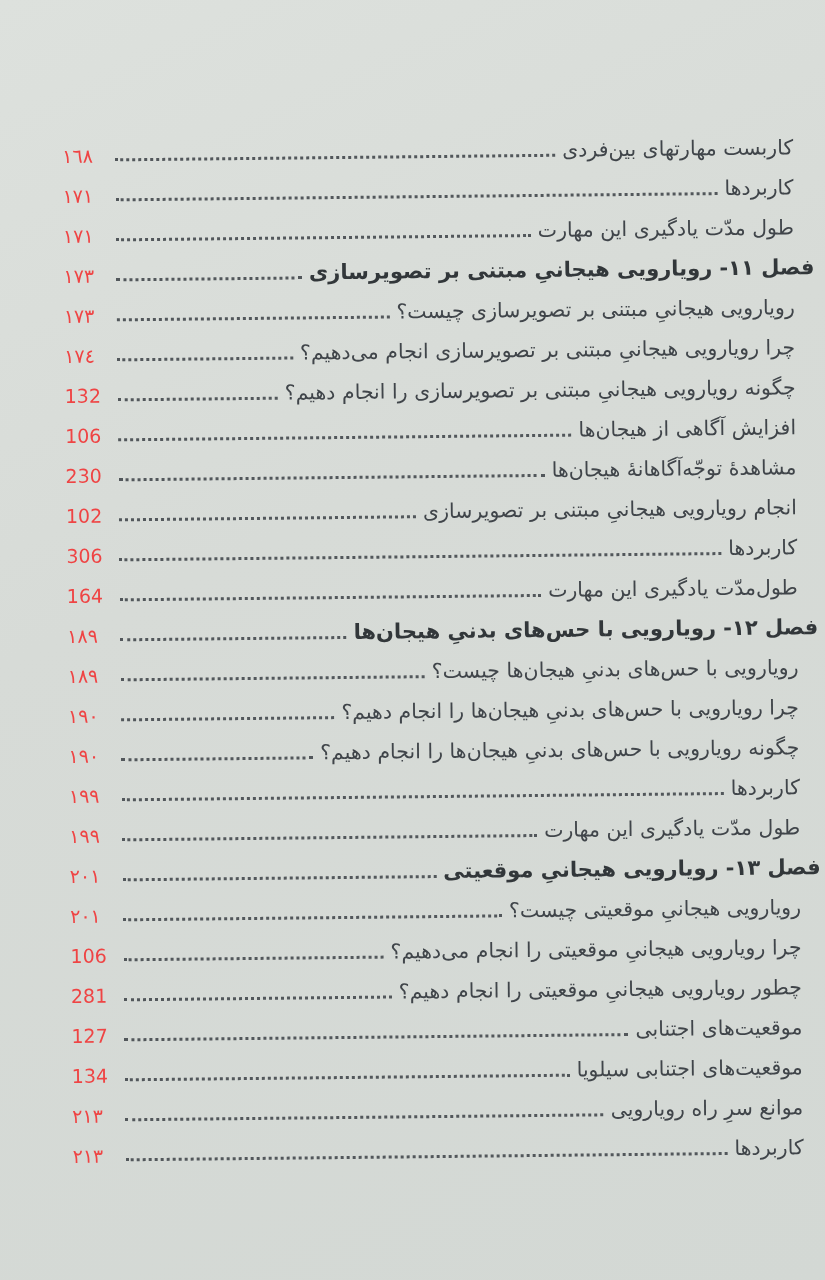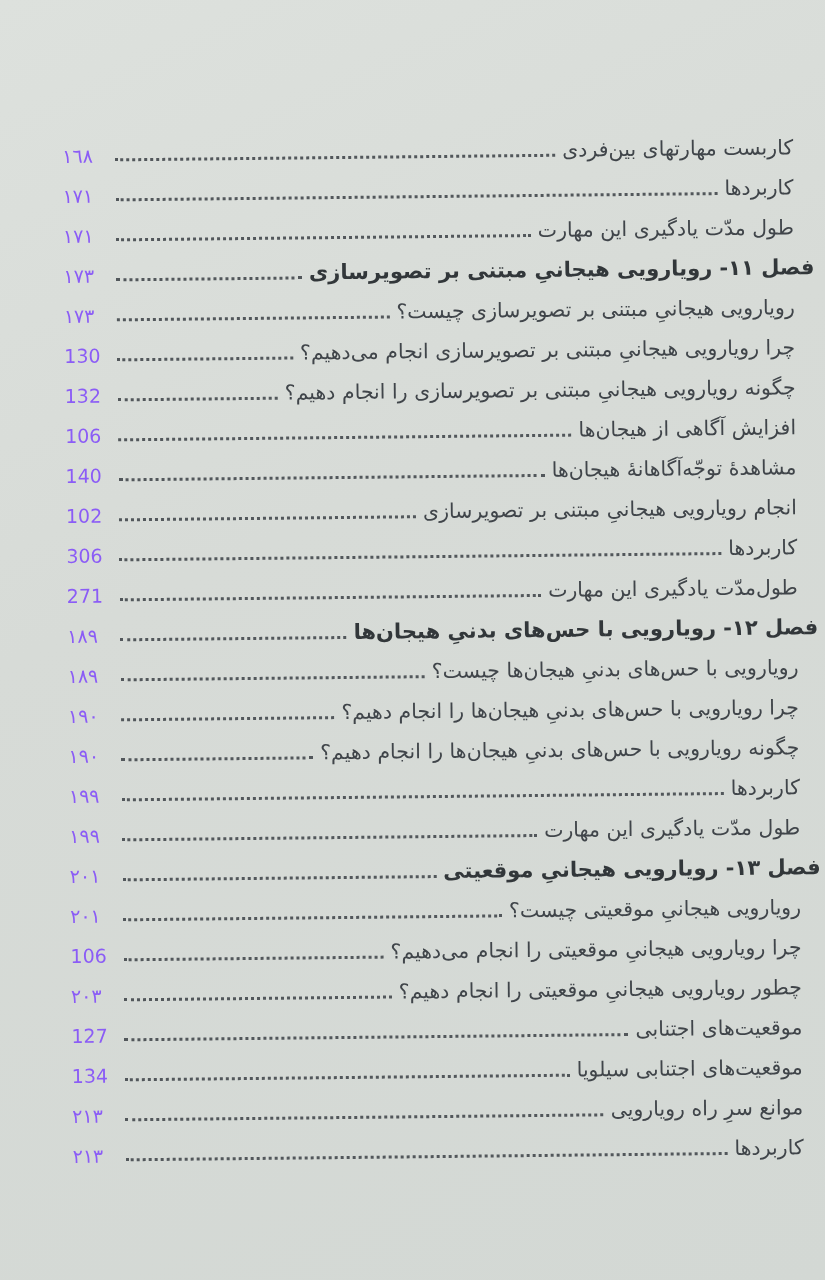--- a/index.html
+++ b/index.html
@@ -50,21 +50,21 @@
     border-bottom: 3px dotted #52575b;
     margin: 0 7px 7px 7px;
     min-width: 12px;
   }
   .num {
     font-size: 19px;
     line-height: 26px;
     min-width: 46px;
     text-align: left;
     direction: ltr;
-    color: #8b5cf6;
+    color: #ef4444;
   }
 </style>
 </head>
 <body>
 
 <div class="page">
     <div class="row">
     <span class="title">کاربست مهارتهای بین‌فردی</span>
     <span class="leader"></span>
     <span class="num">١٦٨</span>
@@ -85,51 +85,51 @@
     <span class="num">١٧٣</span>
   </div>
     <div class="row">
     <span class="title">رویارویی هیجانیِ مبتنی بر تصویرسازی چیست؟</span>
     <span class="leader"></span>
     <span class="num">١٧٣</span>
   </div>
     <div class="row">
     <span class="title">چرا رویارویی هیجانیِ مبتنی بر تصویرسازی انجام می‌دهیم؟</span>
     <span class="leader"></span>
-    <span class="num">130</span>
+    <span class="num">١٧٤</span>
   </div>
     <div class="row">
     <span class="title">چگونه رویارویی هیجانیِ مبتنی بر تصویرسازی را انجام دهیم؟</span>
     <span class="leader"></span>
     <span class="num">132</span>
   </div>
     <div class="row">
     <span class="title">افزایش آگاهی از هیجان‌ها</span>
     <span class="leader"></span>
     <span class="num">106</span>
   </div>
     <div class="row">
     <span class="title">مشاهدهٔ توجّه‌آگاهانهٔ هیجان‌ها</span>
     <span class="leader"></span>
-    <span class="num">140</span>
+    <span class="num">230</span>
   </div>
     <div class="row">
     <span class="title">انجام رویارویی هیجانیِ مبتنی بر تصویرسازی</span>
     <span class="leader"></span>
     <span class="num">102</span>
   </div>
     <div class="row">
     <span class="title">کاربردها</span>
     <span class="leader"></span>
     <span class="num">306</span>
   </div>
     <div class="row">
     <span class="title">طول‌مدّت یادگیری این مهارت</span>
     <span class="leader"></span>
-    <span class="num">271</span>
+    <span class="num">164</span>
   </div>
     <div class="row chapter">
     <span class="title">فصل ۱۲- رویارویی با حس‌های بدنیِ هیجان‌ها</span>
     <span class="leader"></span>
     <span class="num">١٨٩</span>
   </div>
     <div class="row">
     <span class="title">رویارویی با حس‌های بدنیِ هیجان‌ها چیست؟</span>
     <span class="leader"></span>
     <span class="num">١٨٩</span>
@@ -165,21 +165,21 @@
     <span class="num">٢٠١</span>
   </div>
     <div class="row">
     <span class="title">چرا رویارویی هیجانیِ موقعیتی را انجام می‌دهیم؟</span>
     <span class="leader"></span>
     <span class="num">106</span>
   </div>
     <div class="row">
     <span class="title">چطور رویارویی هیجانیِ موقعیتی را انجام دهیم؟</span>
     <span class="leader"></span>
-    <span class="num">٢٠٣</span>
+    <span class="num">281</span>
   </div>
     <div class="row">
     <span class="title">موقعیت‌های اجتنابی</span>
     <span class="leader"></span>
     <span class="num">127</span>
   </div>
     <div class="row">
     <span class="title">موقعیت‌های اجتنابی سیلویا</span>
     <span class="leader"></span>
     <span class="num">134</span>

